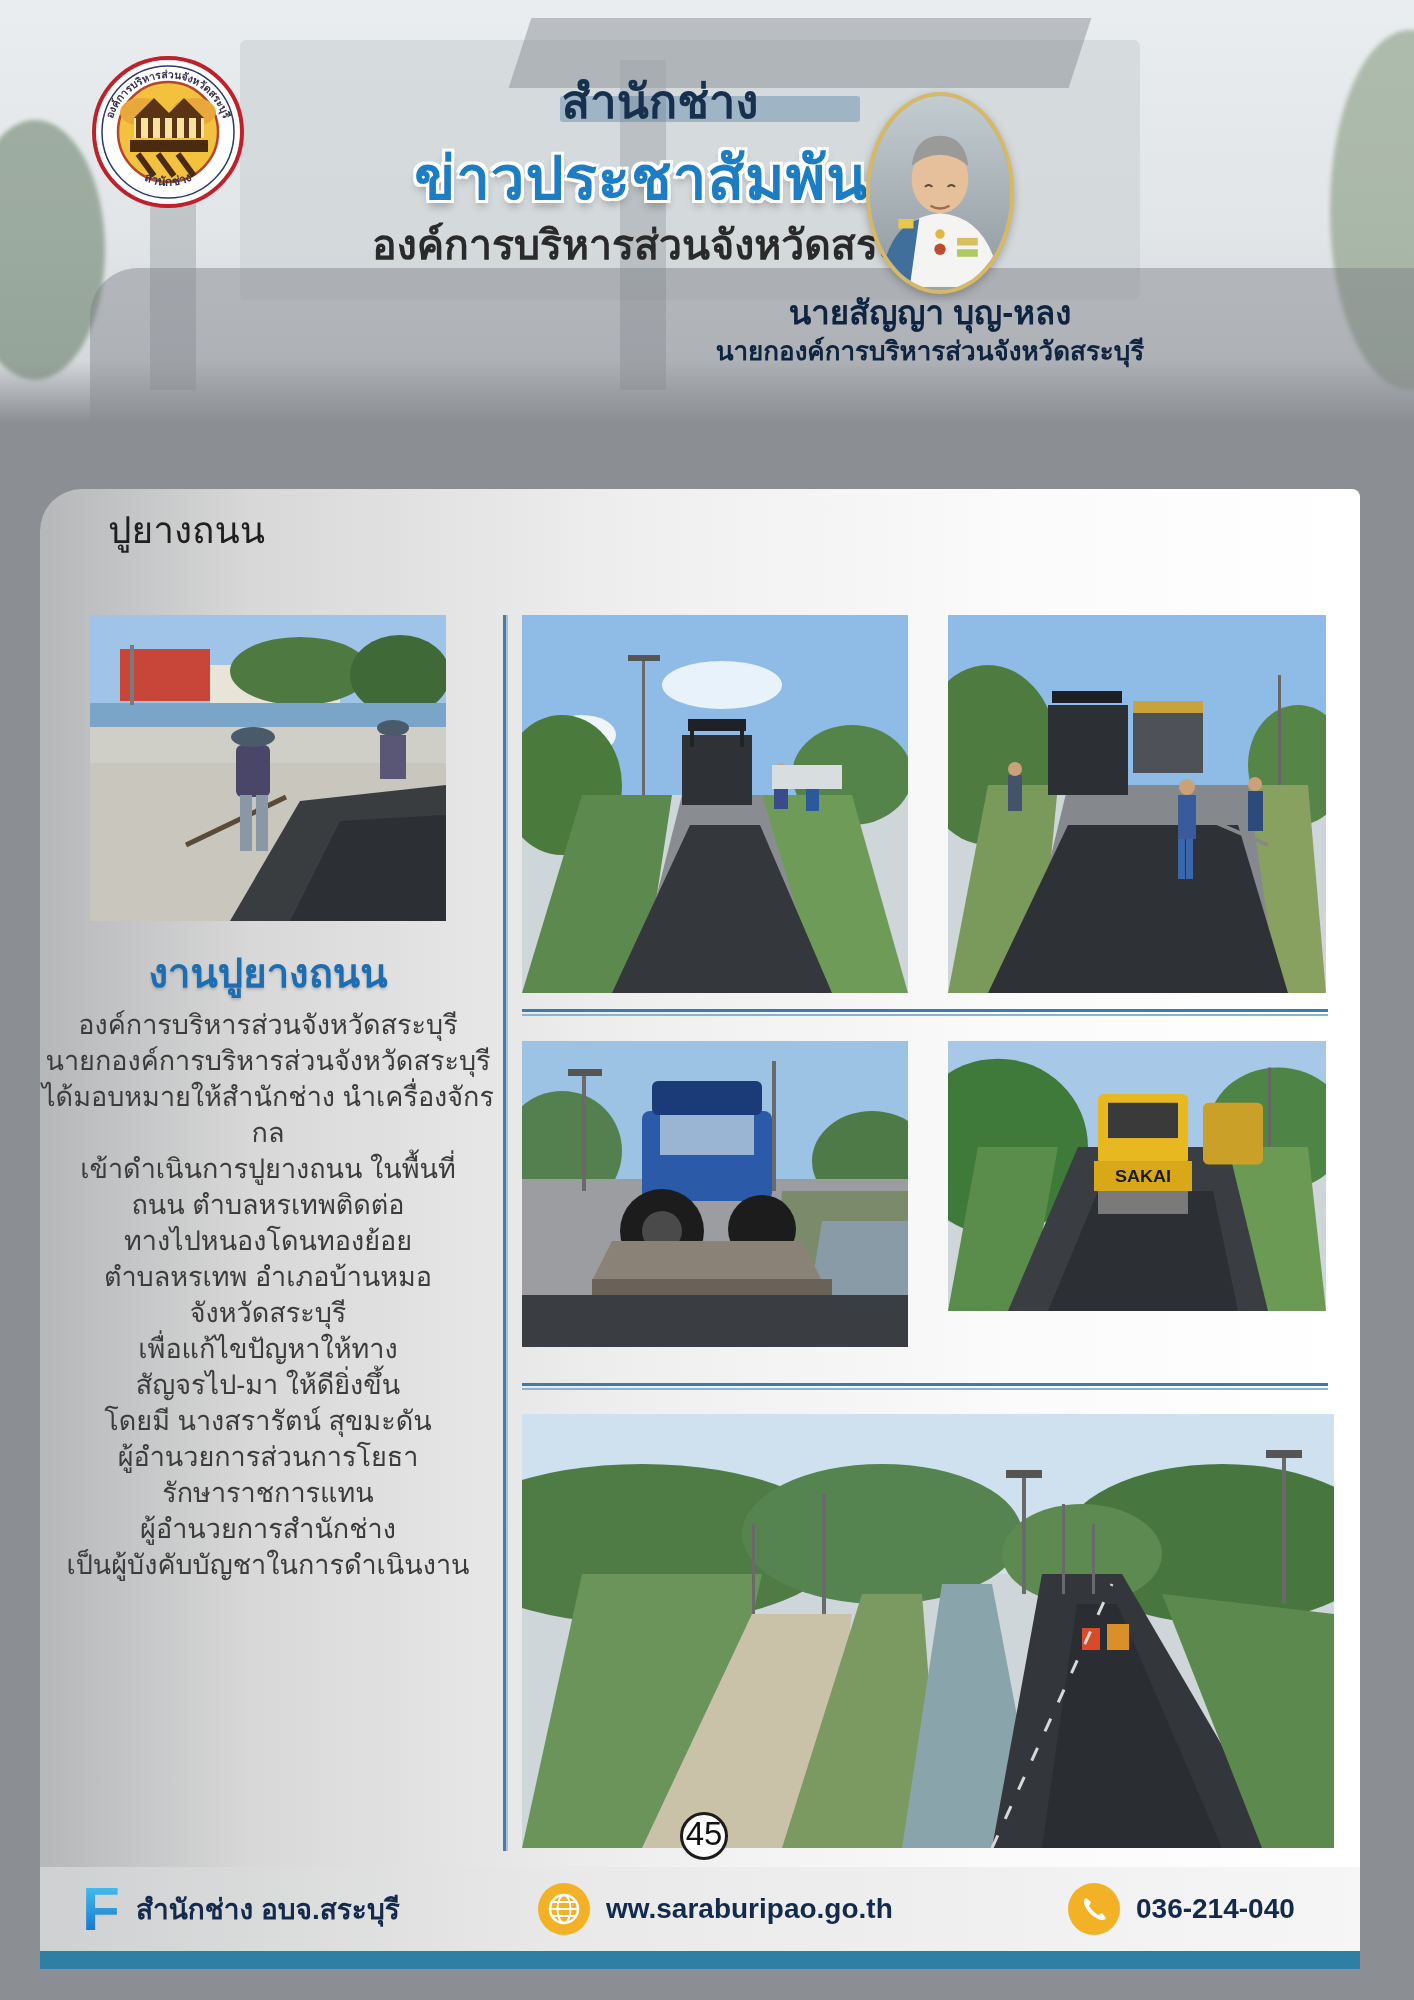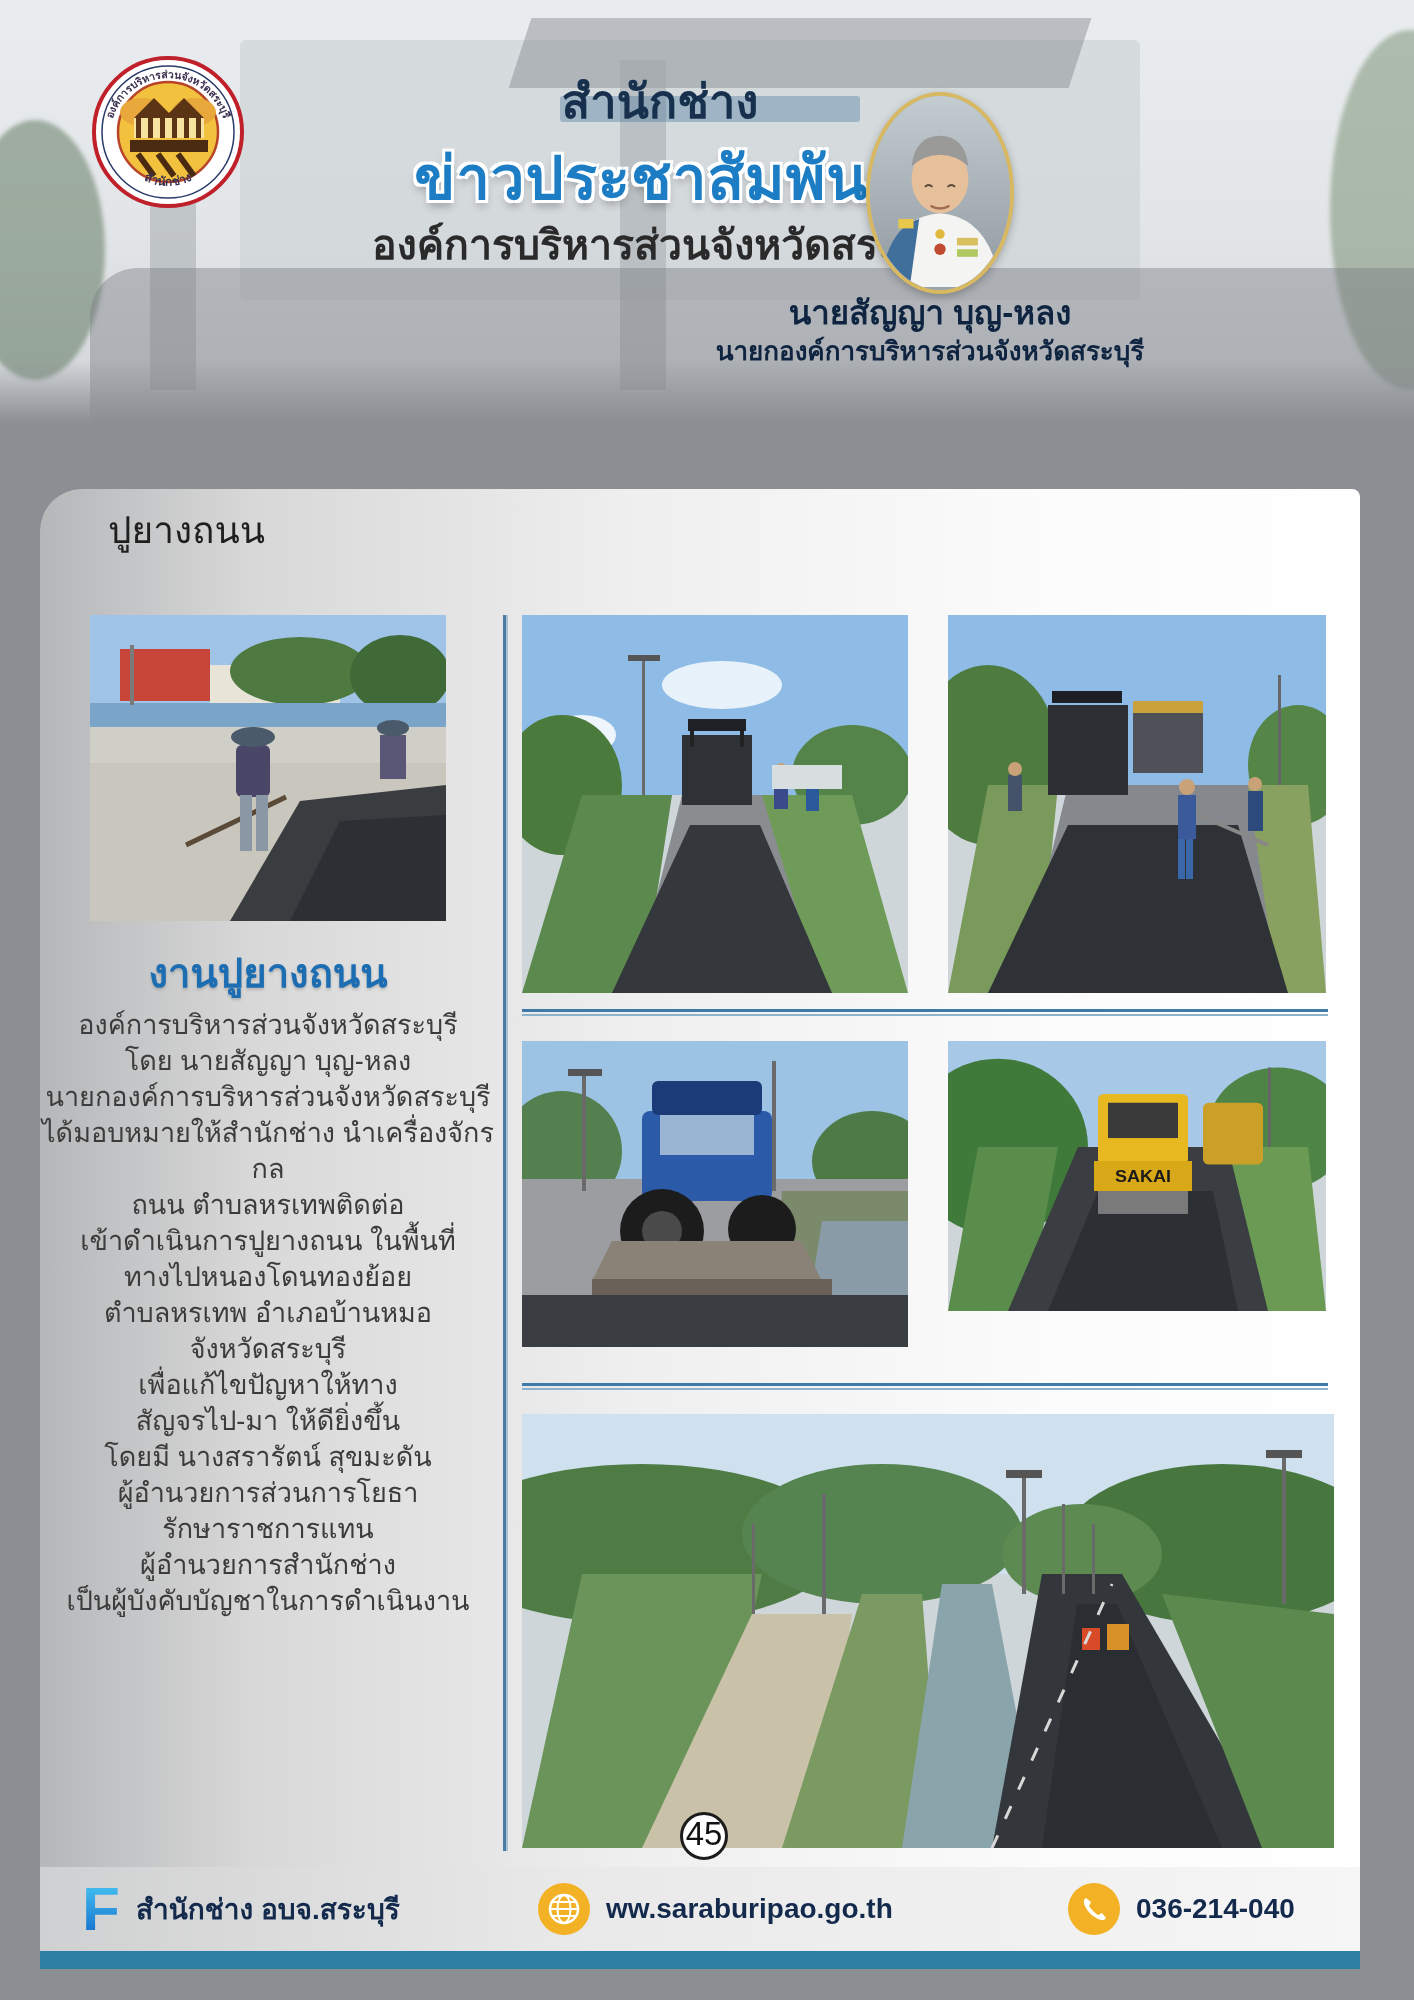--- a/index.html
+++ b/index.html
@@ -313,25 +313,24 @@
         <rect x="744" y="36" width="36" height="8" fill="#555"></rect>
         <rect x="585" y="210" width="22" height="26" fill="#d89028"></rect>
         <rect x="560" y="214" width="18" height="22" fill="#d84a28"></rect>
         <line x1="470" y1="434" x2="590" y2="170" stroke="#d8d8d8" stroke-width="3" stroke-dasharray="14 18"></line>
       </svg>
     </div>
 
     <div class="sec-head">งานปูยางถนน</div>
     <div class="body-text">
       <div>องค์การบริหารส่วนจังหวัดสระบุรี</div>
-      <div>โดย นายสัญญา บุญ-หลง</div>
       <div>นายกองค์การบริหารส่วนจังหวัดสระบุรี</div>
       <div>ได้มอบหมายให้สำนักช่าง นำเครื่องจักรกล</div>
+      <div>เข้าดำเนินการปูยางถนน ในพื้นที่</div>
       <div>ถนน ตำบลหรเทพติดต่อ</div>
-      <div>เข้าดำเนินการปูยางถนน ในพื้นที่</div>
       <div>ทางไปหนองโดนทองย้อย</div>
       <div>ตำบลหรเทพ อำเภอบ้านหมอ</div>
       <div>จังหวัดสระบุรี</div>
       <div>เพื่อแก้ไขปัญหาให้ทาง</div>
       <div>สัญจรไป-มา ให้ดียิ่งขึ้น</div>
       <div>โดยมี นางสรารัตน์ สุขมะดัน</div>
       <div>ผู้อำนวยการส่วนการโยธา</div>
       <div>รักษาราชการแทน</div>
       <div>ผู้อำนวยการสำนักช่าง</div>
       <div>เป็นผู้บังคับบัญชาในการดำเนินงาน</div>

